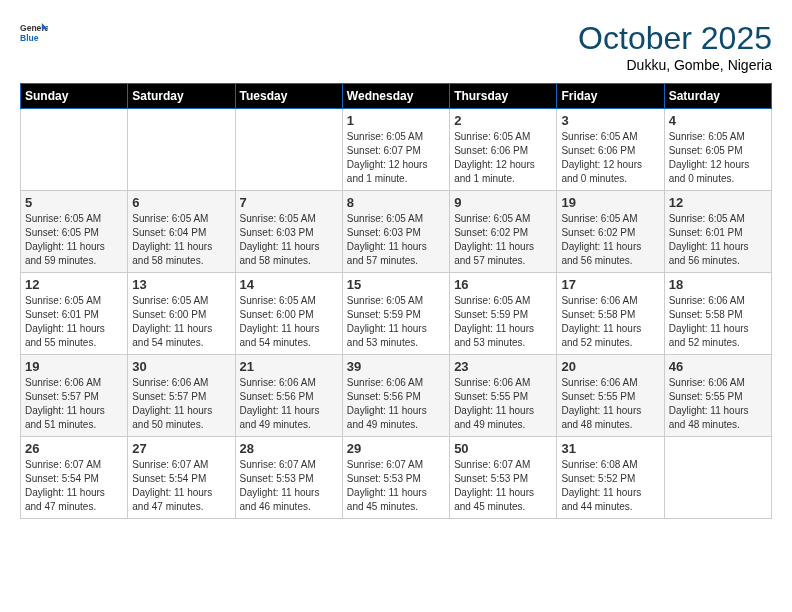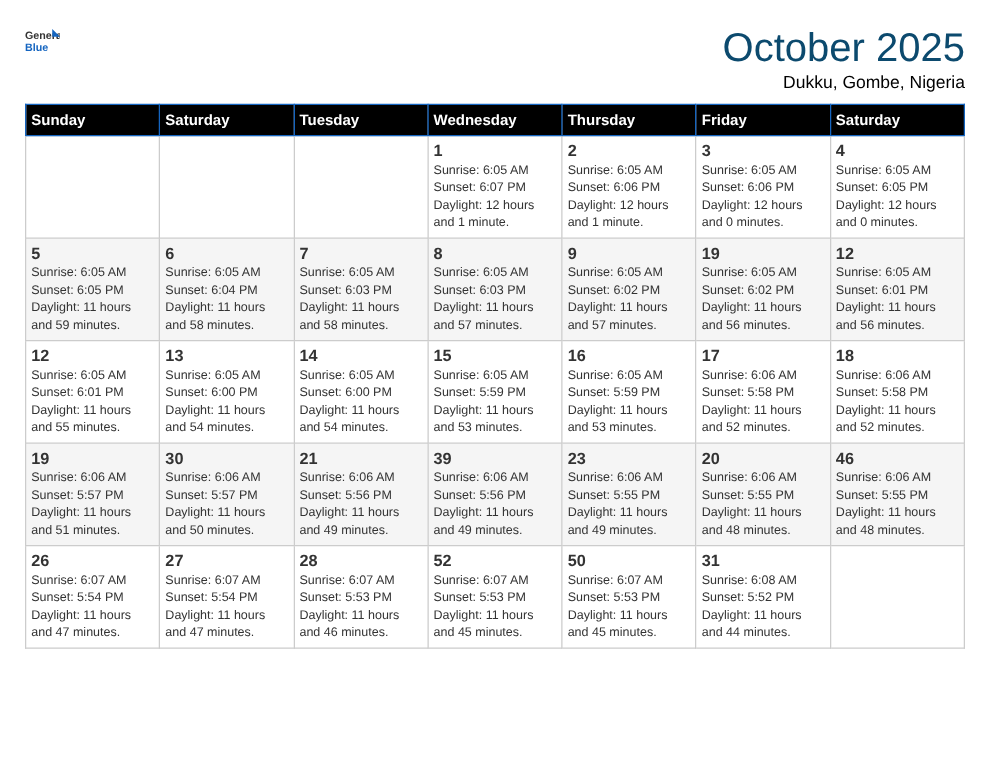--- a/index.html
+++ b/index.html
@@ -280,21 +280,21 @@
 Sunset: 5:54 PM
 Daylight: 11 hours and 47 minutes.</div>
         </td>
         <td>
           <div class="day-num">28</div>
           <div class="day-info" style="white-space: pre-line;">Sunrise: 6:07 AM
 Sunset: 5:53 PM
 Daylight: 11 hours and 46 minutes.</div>
         </td>
         <td>
-          <div class="day-num">52</div>
+          <div class="day-num">29</div>
           <div class="day-info" style="white-space: pre-line;">Sunrise: 6:07 AM
 Sunset: 5:53 PM
 Daylight: 11 hours and 45 minutes.</div>
         </td>
         <td>
           <div class="day-num">50</div>
           <div class="day-info" style="white-space: pre-line;">Sunrise: 6:07 AM
 Sunset: 5:53 PM
 Daylight: 11 hours and 45 minutes.</div>
         </td>

